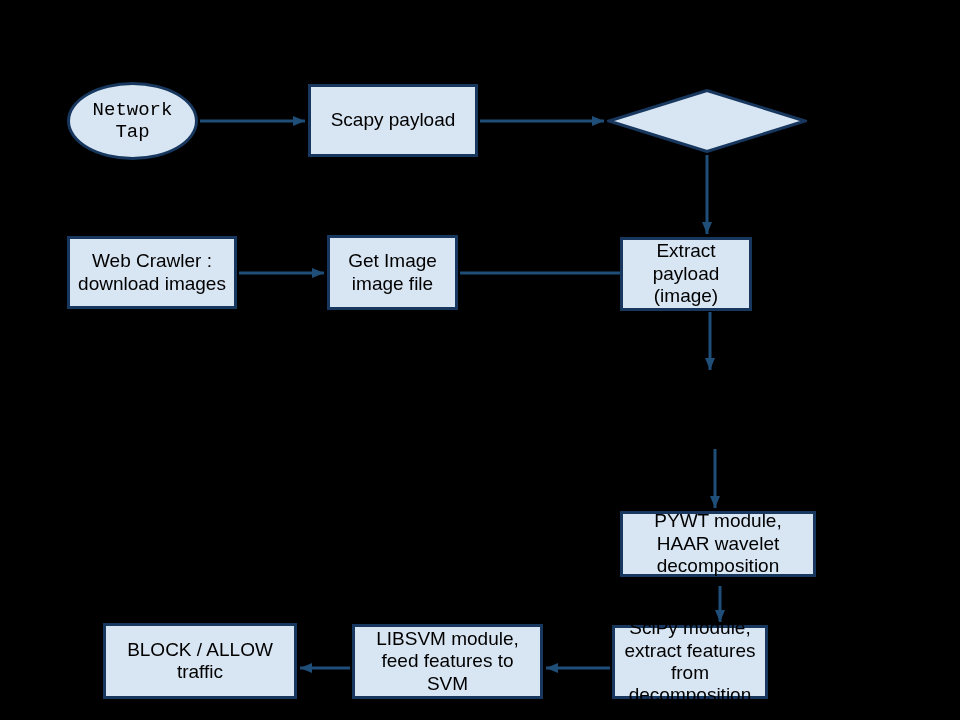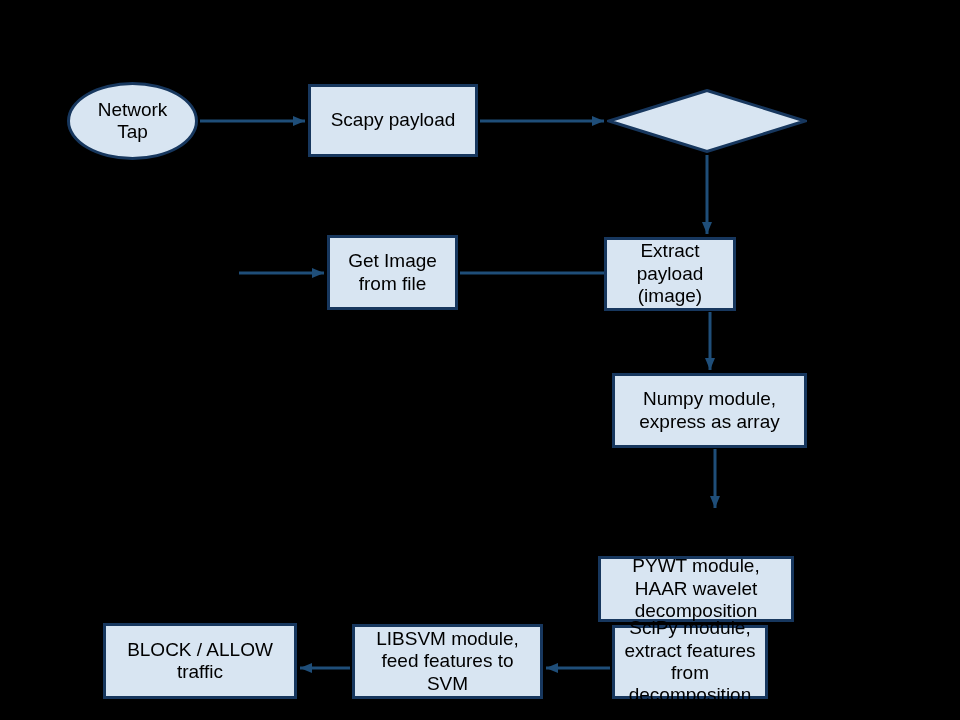--- a/index.html
+++ b/index.html
@@ -32,21 +32,21 @@
     border: 3px solid var(--node-border);
     color: var(--text);
     font-size: 19px;
     line-height: 1.18;
   }
   .node .label {
     white-space: pre-line;
     position: relative;
     z-index: 2;
   }
-  .ellipse { border-radius: 50%; }
+  .ellipse { border-radius: 50%; font-family: Liberation Mono, monospace; }
   .diamond {
     background: none;
     border: none;
   }
   .diamond svg {
     position: absolute;
     left: 0; top: 0;
     width: 100%; height: 100%;
     z-index: 1;
   }
@@ -57,23 +57,23 @@
     pointer-events: none;
   }
   #edges line { stroke: var(--arrow); stroke-width: 3; }
 
   
   #n-network-tap { left: 67px;  top: 82px;  width: 131px; height: 78px; }
   #n-scapy       { left: 308px; top: 84px;  width: 170px; height: 73px; }
   #n-decision    { left: 607px; top: 89px;  width: 200px; height: 64px; }
   #n-webcrawler  { left: 67px;  top: 236px; width: 170px; height: 73px; }
   #n-getimage    { left: 327px; top: 235px; width: 131px; height: 75px; }
-  #n-extract     { left: 604px; top: 237px; width: 132px; height: 74px; }
+  #n-extract     { left: 620px; top: 237px; width: 132px; height: 74px; }
   #n-numpy       { left: 612px; top: 373px; width: 195px; height: 75px; }
-  #n-pywt        { left: 598px; top: 511px; width: 196px; height: 66px; margin-top: 45px; }
+  #n-pywt        { left: 620px; top: 511px; width: 196px; height: 66px; }
   #n-scipy       { left: 612px; top: 625px; width: 156px; height: 74px; }
   #n-libsvm      { left: 352px; top: 624px; width: 191px; height: 75px; }
   #n-block       { left: 103px; top: 623px; width: 194px; height: 76px; align-items: center; }
 </style>
 </head>
 <body>
 
 <div id="canvas">
 
   <svg id="edges" viewBox="0 0 960 720">
@@ -102,36 +102,36 @@
   <div id="n-scapy" class="node">
     <span class="label">Scapy payload</span>
   </div>
 
   <div id="n-decision" class="node diamond">
     <svg viewBox="0 0 200 64" preserveAspectRatio="none">
       <polygon points="100,1.5 198,32 100,62.5 2,32" style="fill: var(--node-fill); stroke: var(--node-border); stroke-width: 3;"></polygon>
     </svg>
   </div>
 
+  <div id="n-webcrawler" class="node">
+    <span class="label">Web Crawler :
+download images</span>
+  </div>
 
   <div id="n-getimage" class="node">
     <span class="label">Get Image
-from file</span>
+image file</span>
   </div>
 
   <div id="n-extract" class="node">
     <span class="label">Extract
 payload
 (image)</span>
   </div>
 
-  <div id="n-numpy" class="node">
-    <span class="label">Numpy module,
-express as array</span>
-  </div>
 
   <div id="n-pywt" class="node">
     <span class="label">PYWT module,
 HAAR wavelet
 decomposition</span>
   </div>
 
   <div id="n-scipy" class="node">
     <span class="label">SciPy module,
 extract features from

